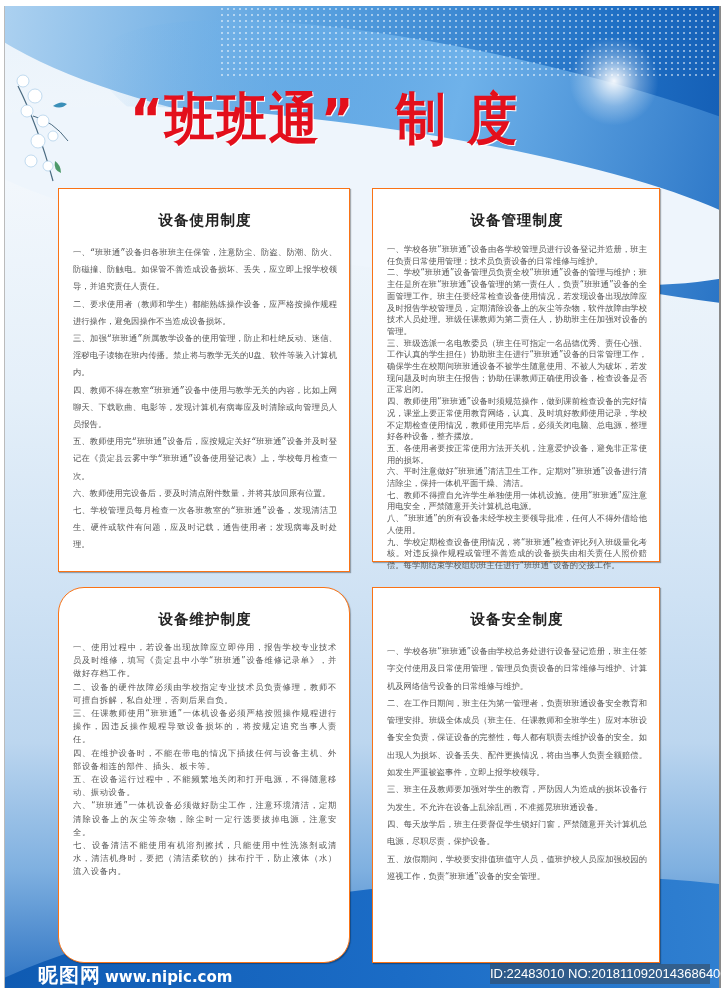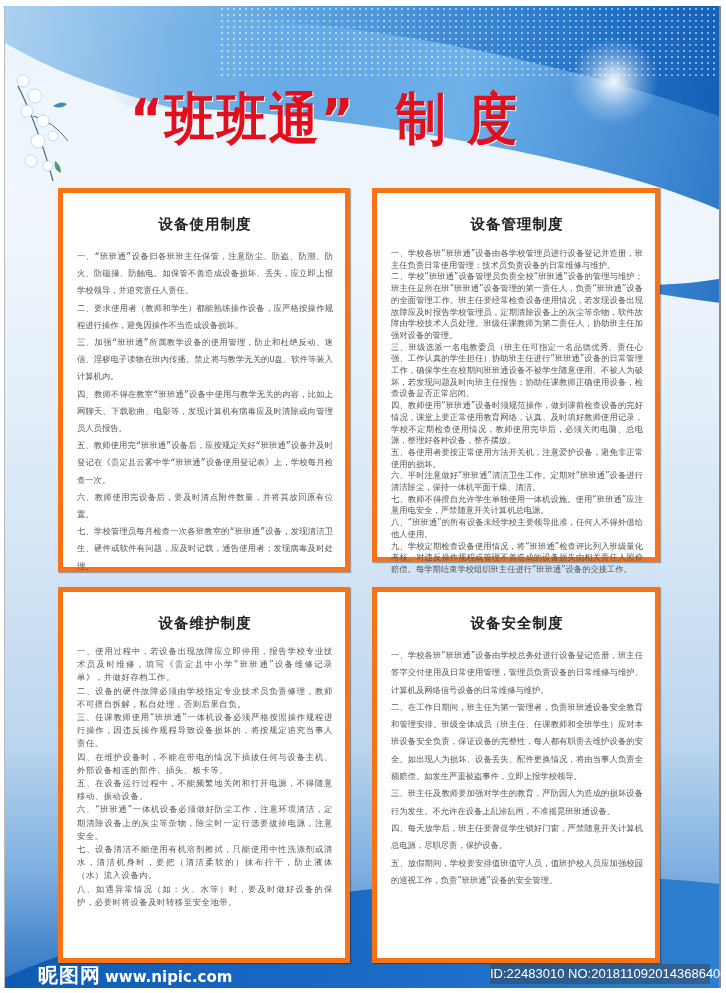--- a/index.html
+++ b/index.html
@@ -17,32 +17,32 @@
     background-image:radial-gradient(rgba(255,255,255,.7) 1px,transparent 1.5px);background-size:6px 6px;opacity:.7;}
   .glow{position:absolute;right:60px;top:30px;width:90px;height:90px;border-radius:50%;
     background:radial-gradient(circle,rgba(255,255,255,.95) 0%,rgba(255,255,255,.3) 40%,rgba(255,255,255,0) 70%);}
   .bottom-wave{position:absolute;left:-100px;top:880px;width:1000px;height:260px;border-radius:50%;
     background:linear-gradient(90deg,#0c56ad 0%,#1b6cc6 50%,#3b8ad6 100%);transform:rotate(-6deg);}
   .flower{position:absolute;left:8px;top:60px;width:70px;height:120px;}
   .title{position:absolute;left:130px;top:82px;color:#e30f1c;font-family:"DejaVu Sans","Liberation Sans",sans-serif;
     font-weight:bold;font-size:50px;letter-spacing:2px;white-space:nowrap;transform:scaleY(1.12);transform-origin:top left;
     text-shadow:1px 1px 0 #fff;}
   .title .gap{display:inline-block;width:40px;}
-  .box{position:absolute;background:#fff;border:5px solid #f97316;box-shadow:1px 1px 1px rgba(0,0,0,.3);box-sizing:border-box;}
+  .box{position:absolute;background:#fff;border:1px solid #f97316;box-shadow:1px 1px 1px rgba(0,0,0,.3);box-sizing:border-box;}
   .box h2{margin:0;text-align:center;font-size:14.5px;font-weight:bold;color:#222;letter-spacing:1px;
     font-family:"DejaVu Serif","Liberation Serif",serif;}
   .box .body{color:#555;font-size:8.3px;text-align:justify;font-family:"DejaVu Sans","Liberation Sans",sans-serif;}
   .box .body p{margin:0;}
   #box1{left:58px;top:188px;width:292px;height:384px;padding:22px 12px 0 14px;}
   #box1 h2{margin-bottom:14px;}
   #box1 .body{line-height:17.2px;font-family:Liberation Mono, monospace;}
   #box2{left:372px;top:188px;width:288px;height:374px;padding:22px 12px 0 14px;}
   #box2 h2{margin-bottom:14px;}
   #box2 .body{line-height:11.7px;}
-  #box3{left:58px;top:587px;width:292px;height:376px;padding:22px 12px 0 14px;}
+  #box3{left:58px;top:587px;width:292px;height:376px;padding:22px 12px 0 14px;border-radius:26px;}
   #box3 h2{margin-bottom:12px;}
   #box3 .body{line-height:13.2px;letter-spacing:.6px;}
   #box4{left:372px;top:587px;width:288px;height:376px;padding:22px 12px 0 14px;}
   #box4 h2{margin-bottom:14px;}
   #box4 .body{line-height:17.3px;}
   .watermark-left{position:absolute;left:12px;top:962px;color:#fff;font-family:"DejaVu Sans","Liberation Sans",sans-serif;
     font-size:19px;font-weight:bold;white-space:nowrap;display:flex;align-items:baseline;gap:4px;padding-left:26px;}
   .watermark-left .brand{font-size:20px;letter-spacing:1px;}
   .watermark-left .url{font-size:15px;}
   .watermark-right{position:absolute;left:490px;top:964px;width:220px;height:20px;background:rgba(60,60,60,.45);
@@ -111,21 +111,20 @@
 <div class="box" id="box3">
   <h2>设备维护制度</h2>
   <div class="body">
     <p>一、使用过程中，若设备出现故障应立即停用，报告学校专业技术员及时维修，填写《贵定县中小学“班班通”设备维修记录单》，并做好存档工作。</p>
     <p>二、设备的硬件故障必须由学校指定专业技术员负责修理，教师不可擅自拆解，私自处理，否则后果自负。</p>
     <p>三、任课教师使用“班班通”一体机设备必须严格按照操作规程进行操作，因违反操作规程导致设备损坏的，将按规定追究当事人责任。</p>
     <p>四、在维护设备时，不能在带电的情况下插拔任何与设备主机、外部设备相连的部件、插头、板卡等。</p>
     <p>五、在设备运行过程中，不能频繁地关闭和打开电源，不得随意移动、振动设备。</p>
     <p>六、“班班通”一体机设备必须做好防尘工作，注意环境清洁，定期清除设备上的灰尘等杂物，除尘时一定行选要拔掉电源，注意安全。</p>
     <p>七、设备清洁不能使用有机溶剂擦拭，只能使用中性洗涤剂或清水，清洁机身时，要把（清洁柔软的）抹布拧干，防止液体（水）流入设备内。</p>
-    <p>八、如遇异常情况（如：火、水等）时，要及时做好设备的保护，必要时将设备及时转移至安全地带。</p>
   </div>
 </div>
 
 <div class="box" id="box4">
   <h2>设备安全制度</h2>
   <div class="body">
     <p>一、学校各班“班班通”设备由学校总务处进行设备登记造册，班主任签字交付使用及日常使用管理，管理员负责设备的日常维修与维护、计算机及网络信号设备的日常维修与维护。</p>
     <p>二、在工作日期间，班主任为第一管理者，负责班班通设备安全教育和管理安排。班级全体成员（班主任、任课教师和全班学生）应对本班设备安全负责，保证设备的完整性，每人都有职责去维护设备的安全。如出现人为损坏、设备丢失、配件更换情况，将由当事人负责全额赔偿。如发生严重被盗事件，立即上报学校领导。</p>
     <p>三、班主任及教师要加强对学生的教育，严防因人为造成的损坏设备行为发生。不允许在设备上乱涂乱画，不准摇晃班班通设备。</p>
     <p>四、每天放学后，班主任要督促学生锁好门窗，严禁随意开关计算机总电源，尽职尽责，保护设备。</p>

